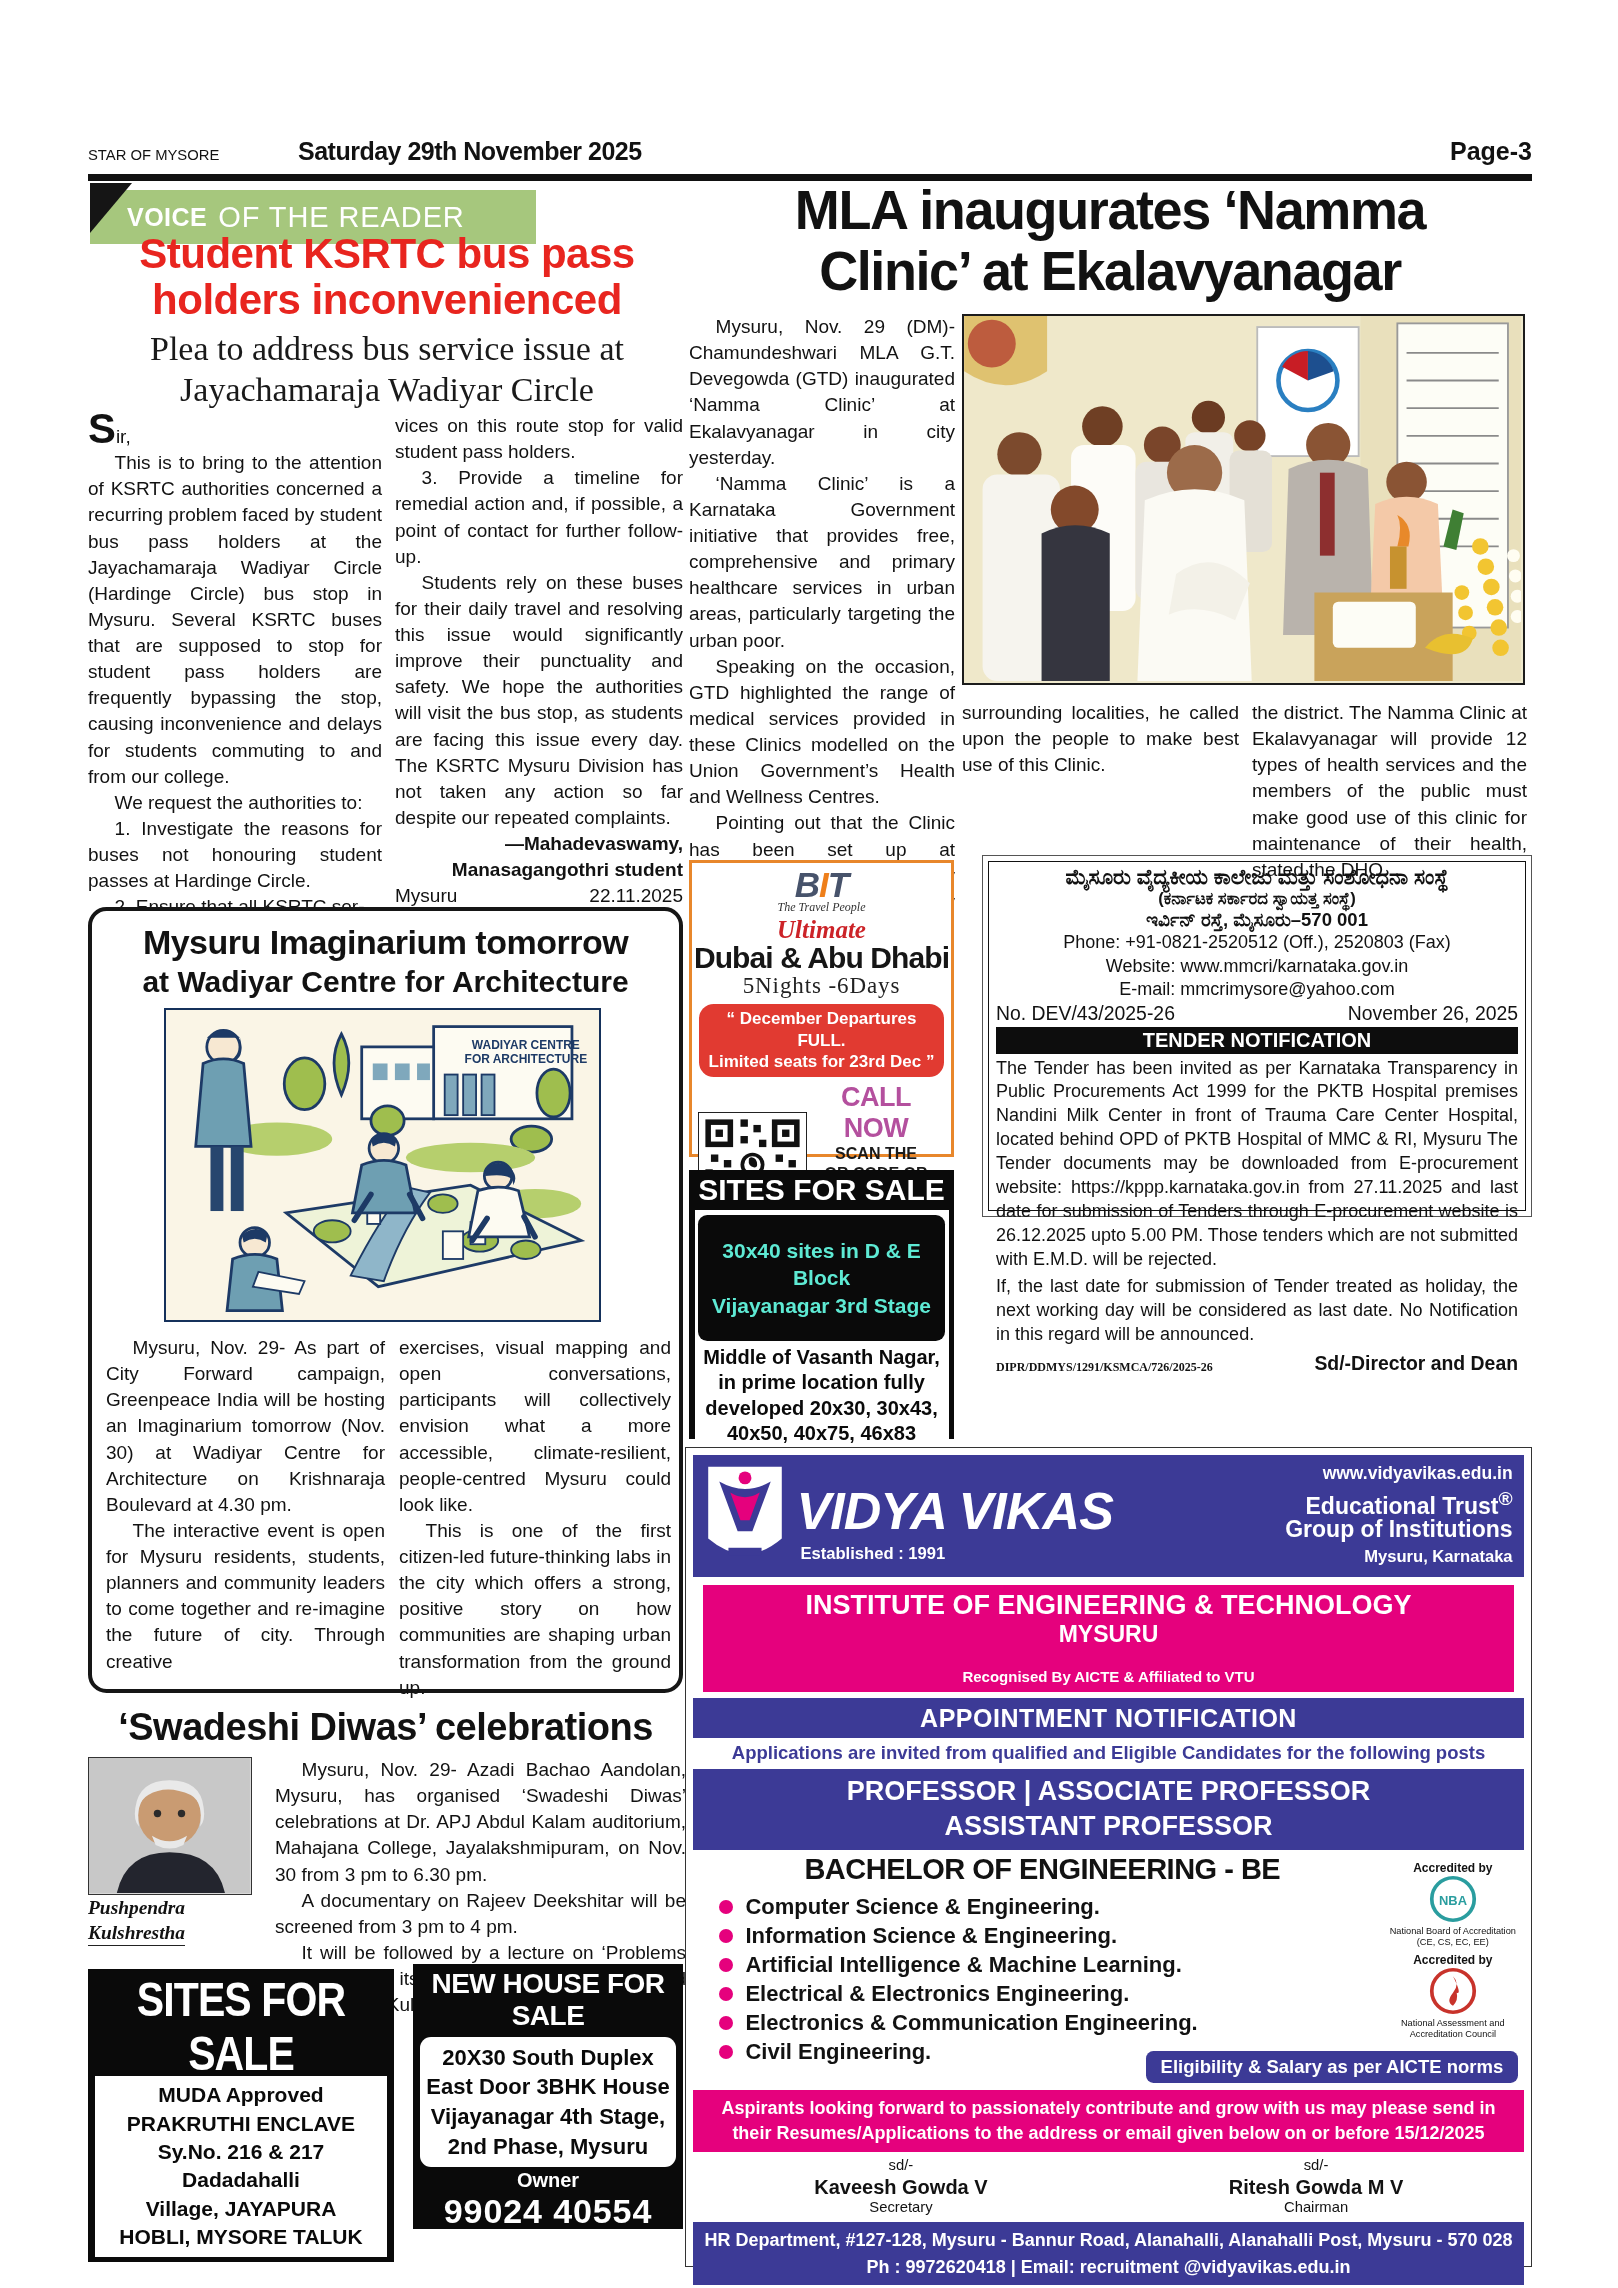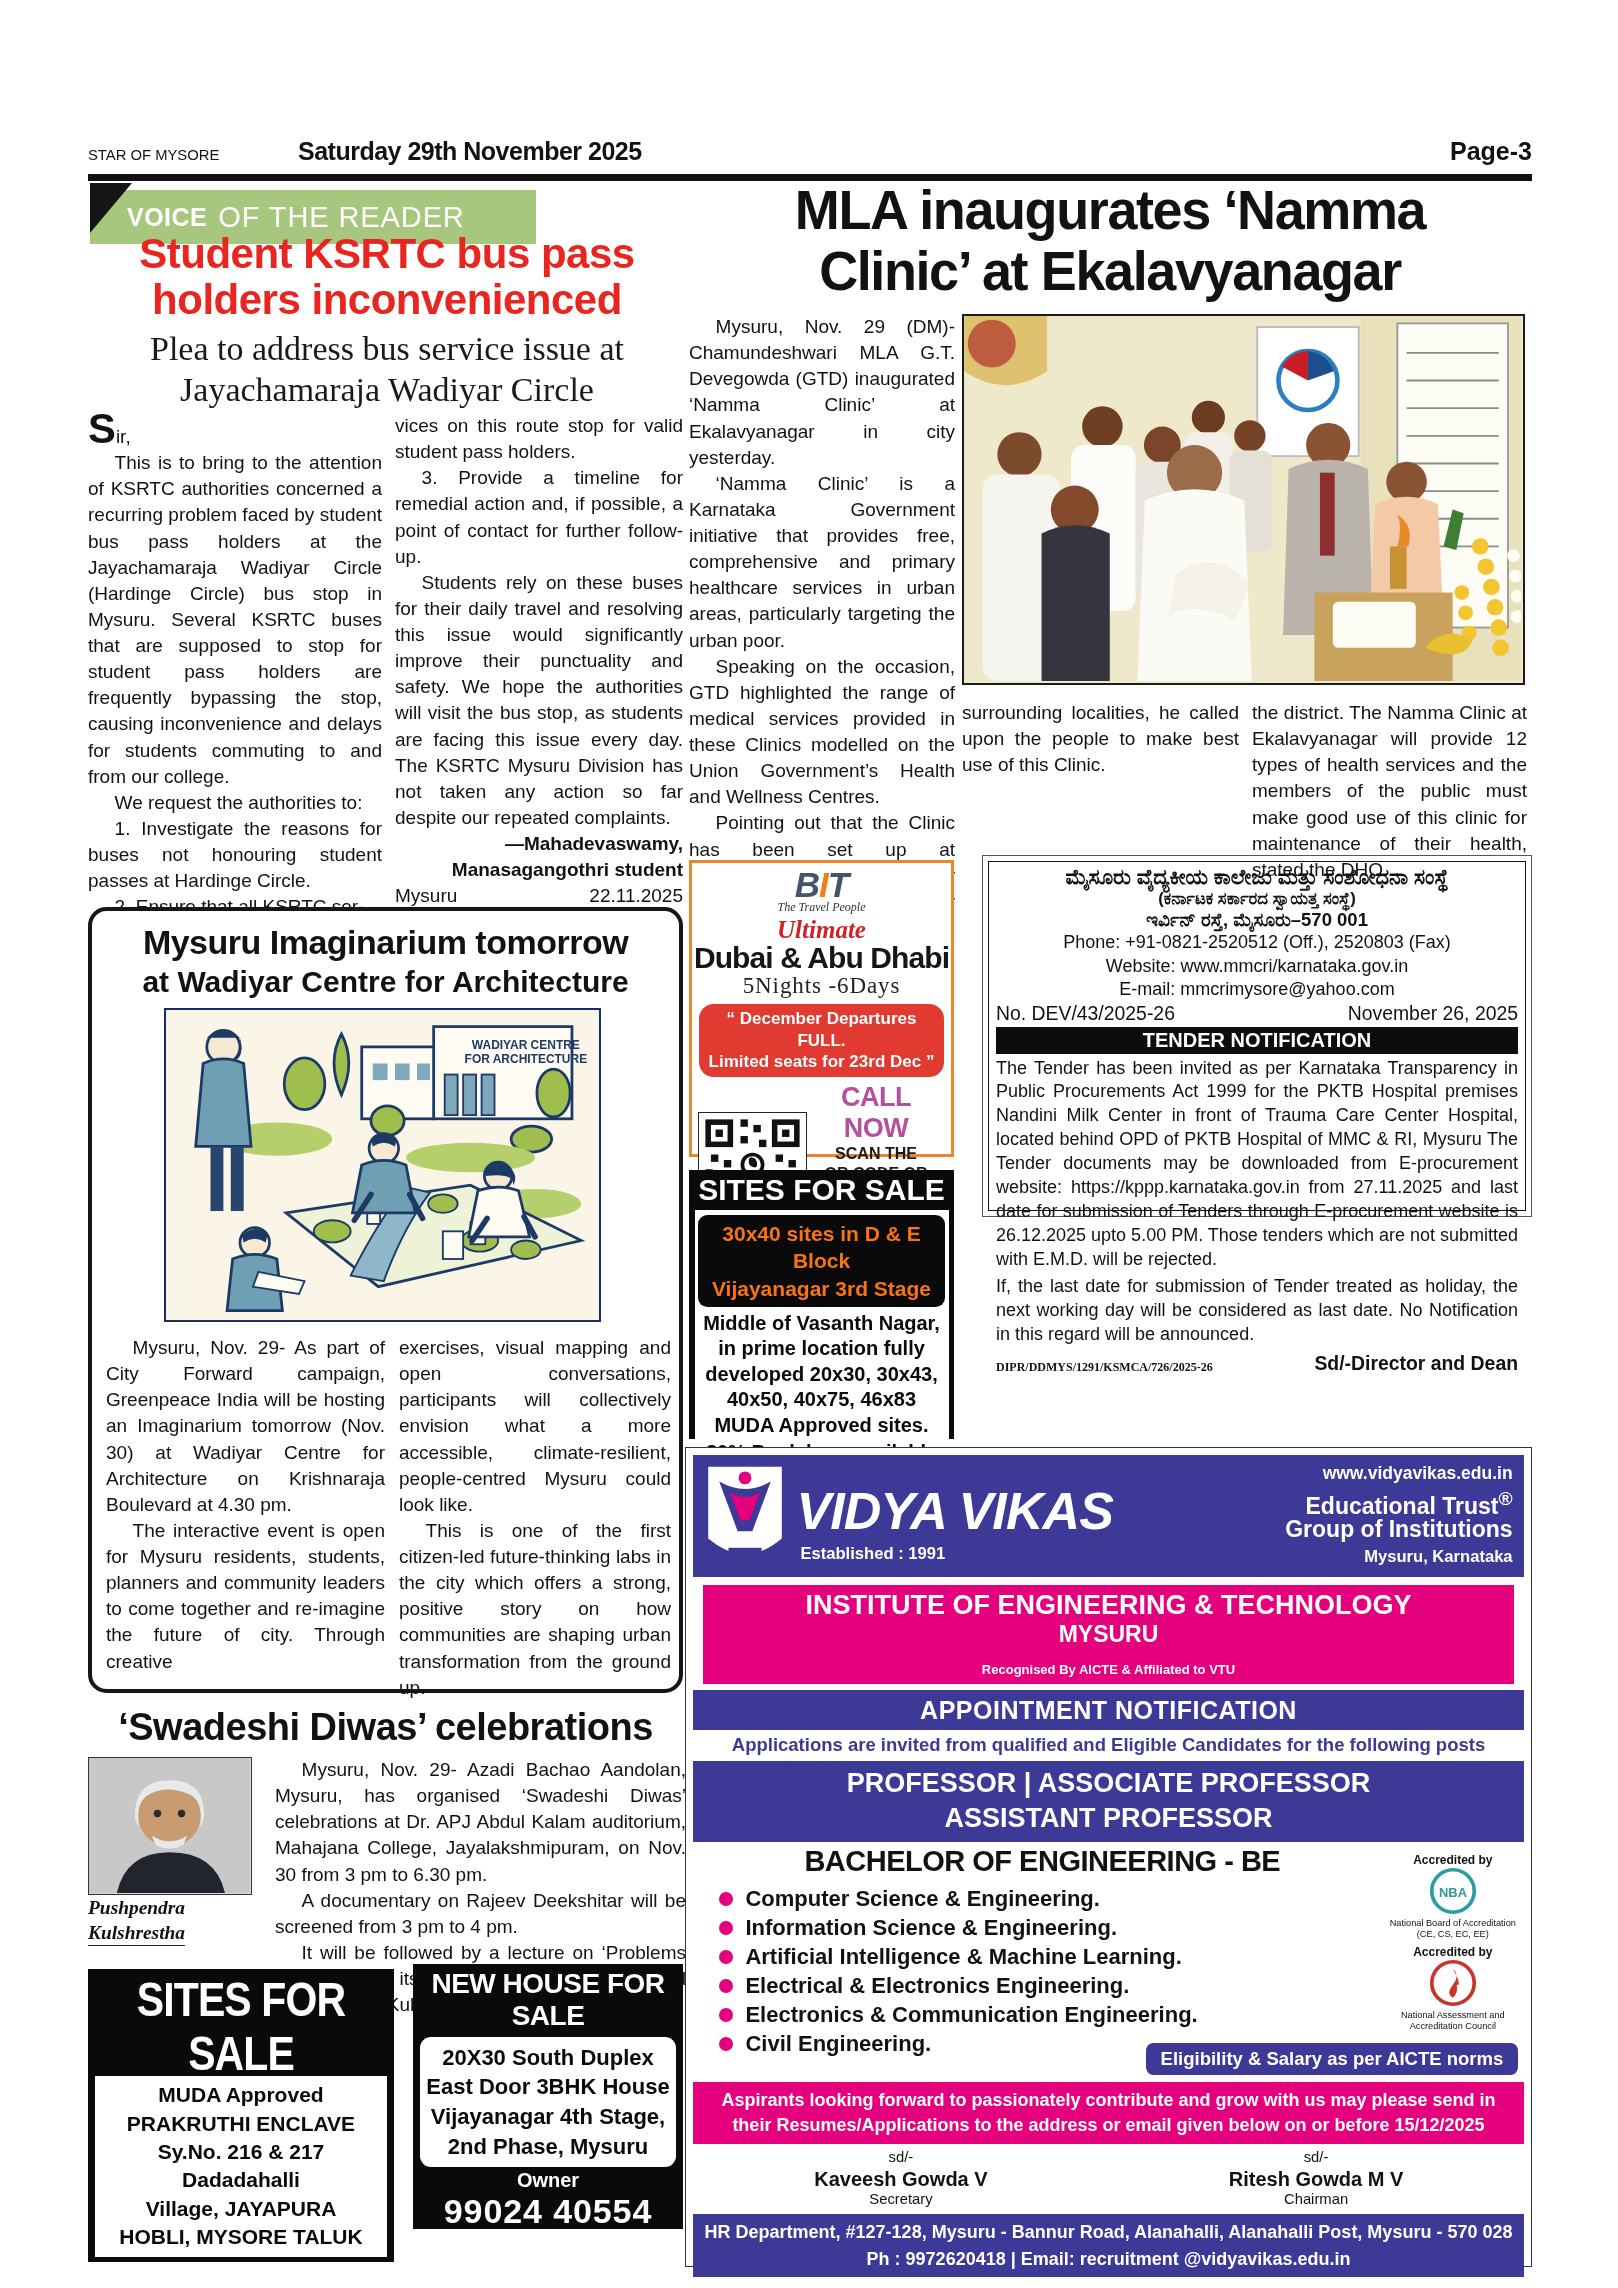--- a/index.html
+++ b/index.html
@@ -76,21 +76,21 @@
   .bit .row { display:flex; margin-top:5.5px; padding:0 5.5px; align-items:center; }
   .bit .call { flex:1; }
   .bit .call .cn { color:#b4509e; font-size:27px; font-weight:900; letter-spacing:-0.5px; }
   .bit .call .sc { font-size:16px; font-weight:800; color:#1a1a1a; line-height:1.25; }
   .bit .call .phn { color:#e02420; font-size:18.5px; font-weight:900; margin-top:1.8px; }
 
   
   .sitesmid { left:689px; top:1170px; width:265px; height:269px; padding:2.8px 5.5px; }
   .sitesmid .t { font-size:30px; font-weight:900; text-align:center; letter-spacing:0px; }
   .sitesmid .panel { background:#fff; color:#0a0a0a; margin-top:3.7px; padding:4.6px 3.7px 3.7px; }
-  .sitesmid .nbox { background:#0a0a0a; color:#f97316; border-radius:9.2px; text-align:center; font-weight:800; font-size:21px; line-height:1.3; padding:5px 0; }
+  .sitesmid .nbox { background:#0a0a0a; color:#5eead4; border-radius:9.2px; text-align:center; font-weight:800; font-size:21px; line-height:1.3; padding:22px 0; }
   .sitesmid .body { text-align:center; font-weight:800; font-size:20px; line-height:1.28; margin-top:3.7px; }
   .sitesmid .loan { text-align:center; font-weight:800; font-size:20px; margin-top:2.8px; }
   .sitesmid .contact { display:flex; align-items:center; gap:7.4px; justify-content:center; margin-top:1.8px; }
   .sitesmid .cl { font-size:23px; font-weight:800; }
   .sitesmid .cph { font-size:29px; font-weight:900; line-height:1.1; letter-spacing:0.5px; }
 
   
   .tender { left:982px; top:855px; width:550px; height:362px; border:0.9px solid #555; padding:4.6px; }
   .tender .inner { border:1.8px solid #111; height:100%; padding:3.7px 7.4px 1.8px; }
   .tender .kn1 { text-align:center; font-weight:700; font-size:21px; }
@@ -110,21 +110,21 @@
   .vv .vlogo { position:absolute; left:13px; top:9.2px; }
   .vv .vname { position:absolute; left:103px; top:26px; font-size:52px; font-weight:900; font-style:italic; letter-spacing:-0.9px; }
   .vv .est { position:absolute; left:107px; top:89px; font-size:16.6px; font-weight:700; }
   .vv .web { position:absolute; right:11px; top:7.4px; font-size:17.5px; font-weight:700; }
   .vv .tr1 { position:absolute; right:11px; top:33px; font-size:23px; font-weight:800; }
   .vv .tr2 { position:absolute; right:11px; top:61px; font-size:23px; font-weight:800; }
   .vv .loc { position:absolute; right:11px; top:92px; font-size:16.6px; font-weight:700; }
   .vv .pink1 { background:#e5017d; color:#fff; margin:7.4px 9.2px 0; text-align:center; padding:5.5px 0 6.5px; }
   .vv .pink1 .a { font-size:27px; font-weight:900; }
   .vv .pink1 .b { font-size:23px; font-weight:900; }
-  .vv .pink1 .c { font-size:13px; font-weight:700; margin-top:14px; }
+  .vv .pink1 .c { font-size:15px; font-weight:700; margin-top:20px; }
   .vv .band2 { background:#3c3a96; color:#fff; margin-top:6.5px; text-align:center; font-size:25px; font-weight:900; padding:5.5px 0; letter-spacing:0.5px; }
   .vv .apply { color:#3c3a96; text-align:center; font-size:18.5px; font-weight:800; margin-top:3.7px; }
   .vv .band3 { background:#3c3a96; color:#fff; margin-top:4.6px; text-align:center; font-size:27px; font-weight:900; line-height:1.3; padding:5.5px 0; }
   .vv .main { position:relative; height:231px; margin-top:3.7px; }
   .vv .deg { font-size:29px; font-weight:900; letter-spacing:-0.5px; margin:3.7px 0 5.5px 111px; }
   .vv ul { list-style:none; margin-left:24px; }
   .vv li { font-size:22px; font-weight:700; line-height:1.32; position:relative; padding-left:28px; }
   .vv li::before { content:""; position:absolute; left:1.8px; top:8.3px; width:14px; height:14px; border-radius:50%; background:#e5017d; }
   .vv .accr { position:absolute; right:1.8px; top:7.4px; width:138px; text-align:center; }
   .vv .accr .al { font-size:12px; font-weight:800; }

